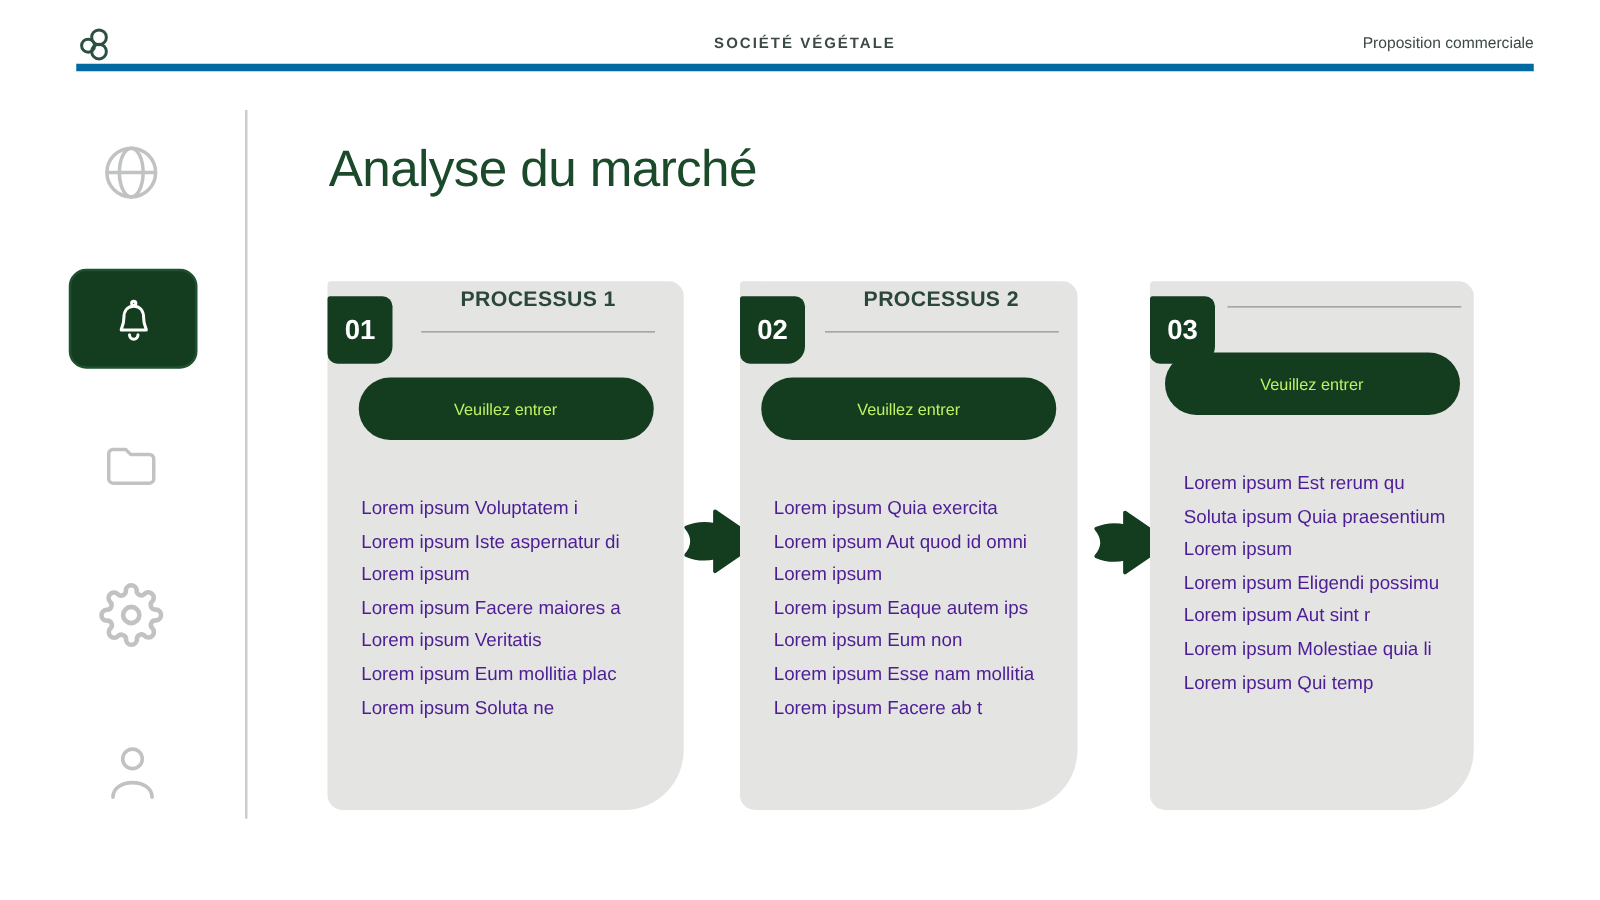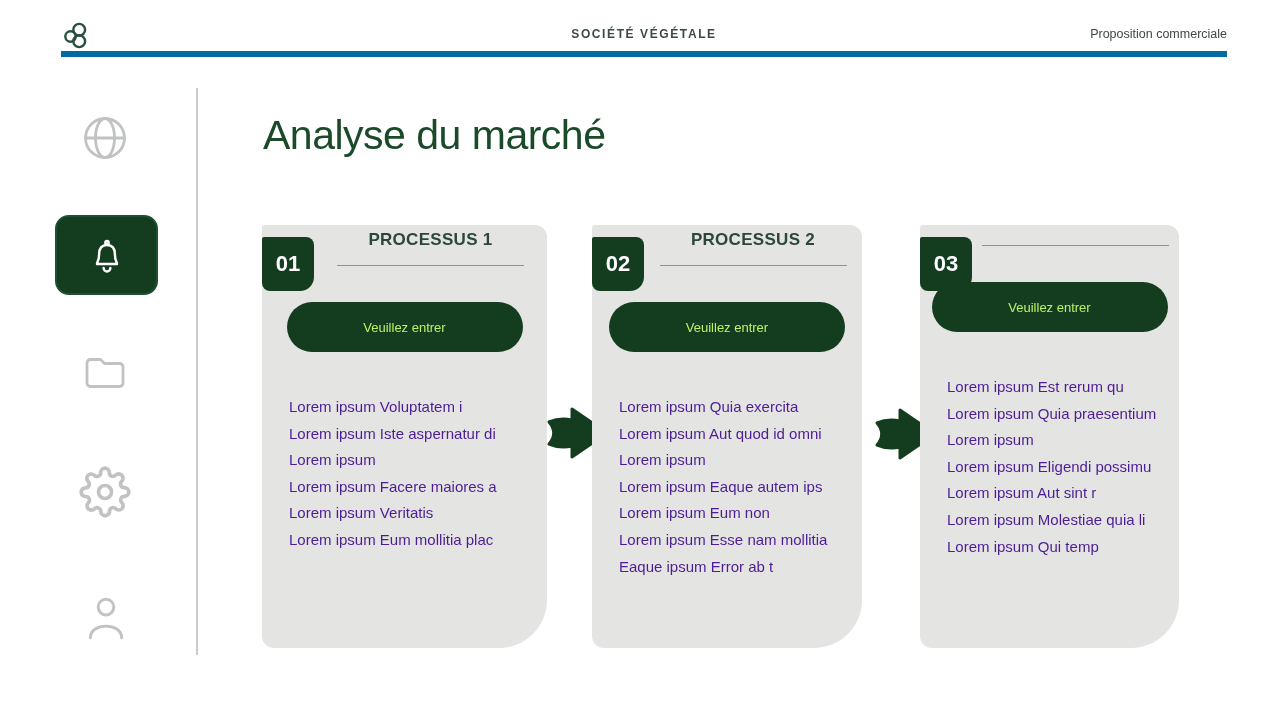--- a/index.html
+++ b/index.html
@@ -141,20 +141,21 @@
     <div class="rule"></div>
   </div>
   <button class="enter-btn">Veuillez entrer</button>
   <div class="card-list">
     <div>Lorem ipsum Voluptatem i</div>
     <div>Lorem ipsum Iste aspernatur di</div>
     <div>Lorem ipsum</div>
     <div>Lorem ipsum Facere maiores a</div>
     <div>Lorem ipsum Veritatis</div>
     <div>Lorem ipsum Eum mollitia plac</div>
+    <div>Lorem ipsum Soluta ne</div>
   </div>
 </div>
 
 <span class="arrow arrow1">
   <svg width="66" height="62" viewBox="0 0 66 62">
     <path d="M4,20 C11,17 18,16 27,18 L27,7 L62,31 L27,55 L27,44 C18,46 11,45 4,42 C10,35 10,27 4,20 Z" fill="#143d20" stroke="#143d20" stroke-width="3" stroke-linejoin="round"></path>
   </svg>
 </span>
 
 <div class="card card2">
@@ -164,38 +165,38 @@
     <div class="rule"></div>
   </div>
   <button class="enter-btn">Veuillez entrer</button>
   <div class="card-list">
     <div>Lorem ipsum Quia exercita</div>
     <div>Lorem ipsum Aut quod id omni</div>
     <div>Lorem ipsum</div>
     <div>Lorem ipsum Eaque autem ips</div>
     <div>Lorem ipsum Eum non</div>
     <div>Lorem ipsum Esse nam mollitia</div>
-    <div>Eaque ipsum Error ab t</div>
+    <div>Lorem ipsum Facere ab t</div>
   </div>
 </div>
 
 <span class="arrow arrow2">
   <svg width="66" height="62" viewBox="0 0 66 62">
     <path d="M4,20 C11,17 18,16 27,18 L27,7 L62,31 L27,55 L27,44 C18,46 11,45 4,42 C10,35 10,27 4,20 Z" fill="#143d20" stroke="#143d20" stroke-width="3" stroke-linejoin="round"></path>
   </svg>
 </span>
 
 <div class="card card3">
   <div class="badge">03</div>
   <div class="card-head">
     <div class="rule"></div>
   </div>
   <button class="enter-btn">Veuillez entrer</button>
   <div class="card-list">
     <div>Lorem ipsum Est rerum qu</div>
-    <div>Lorem ipsum Quia praesentium</div>
+    <div>Soluta ipsum Quia praesentium</div>
     <div>Lorem ipsum</div>
     <div>Lorem ipsum Eligendi possimu</div>
     <div>Lorem ipsum Aut sint r</div>
     <div>Lorem ipsum Molestiae quia li</div>
     <div>Lorem ipsum Qui temp</div>
   </div>
 </div>
 
 </body></html>

